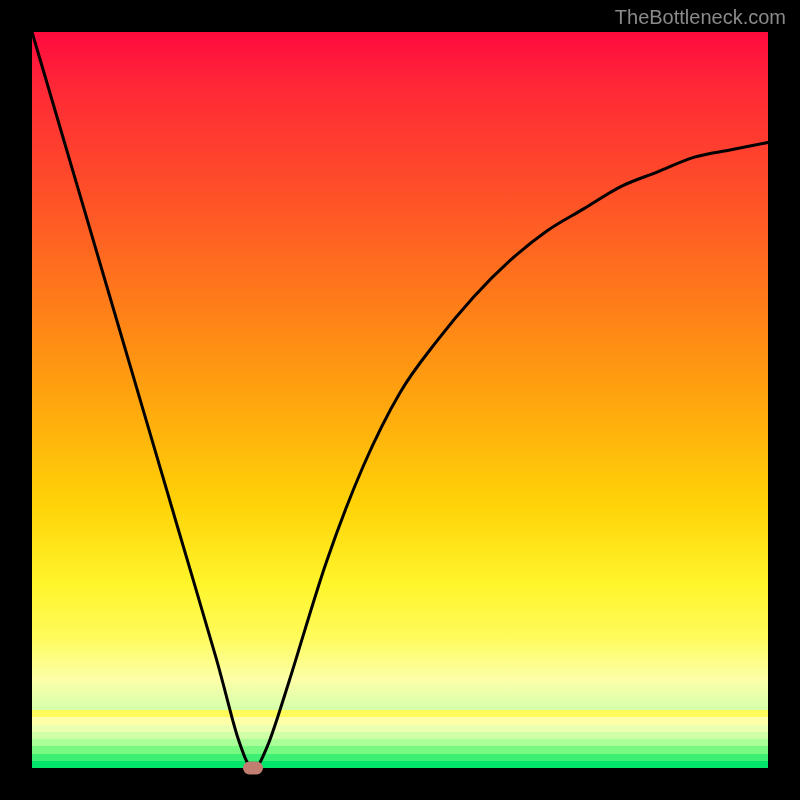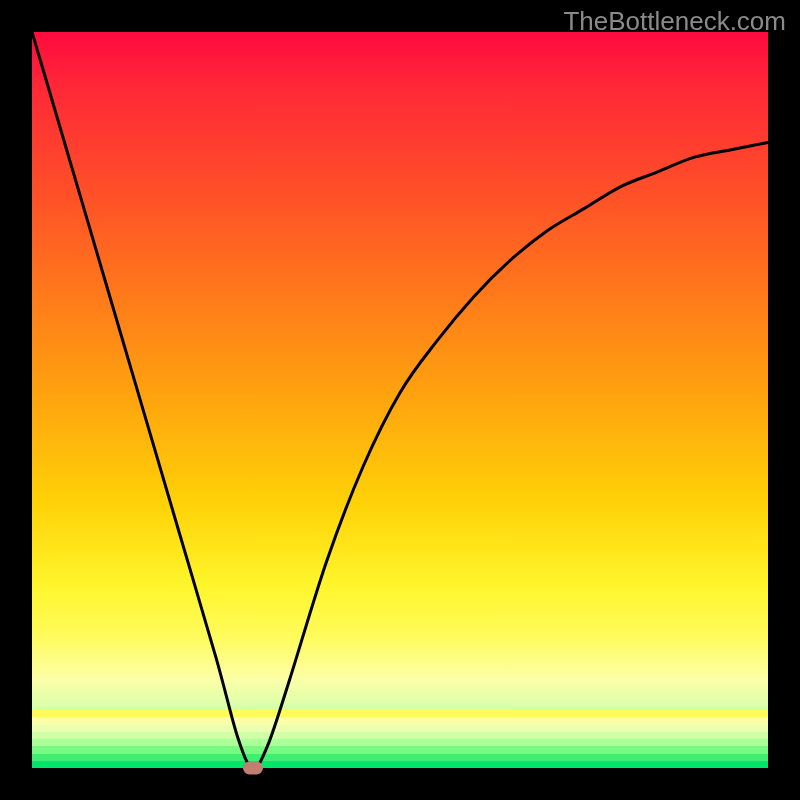--- a/index.html
+++ b/index.html
@@ -73,21 +73,21 @@
     border-radius: 7px;
     background: #c17e71;
     transform: translate(-50%, -50%);
     z-index: 5;
   }
   .watermark {
     position: absolute;
     top: 6px;
     right: 14px;
     color: #8a8a8a;
-    font-size: 26px;
+    font-size: 20px;
     font-weight: 500;
     z-index: 10;
     user-select: none;
   }
 </style>
 </head>
 <body>
 
 <div class="frame">
   <div class="watermark">TheBottleneck.com</div>

